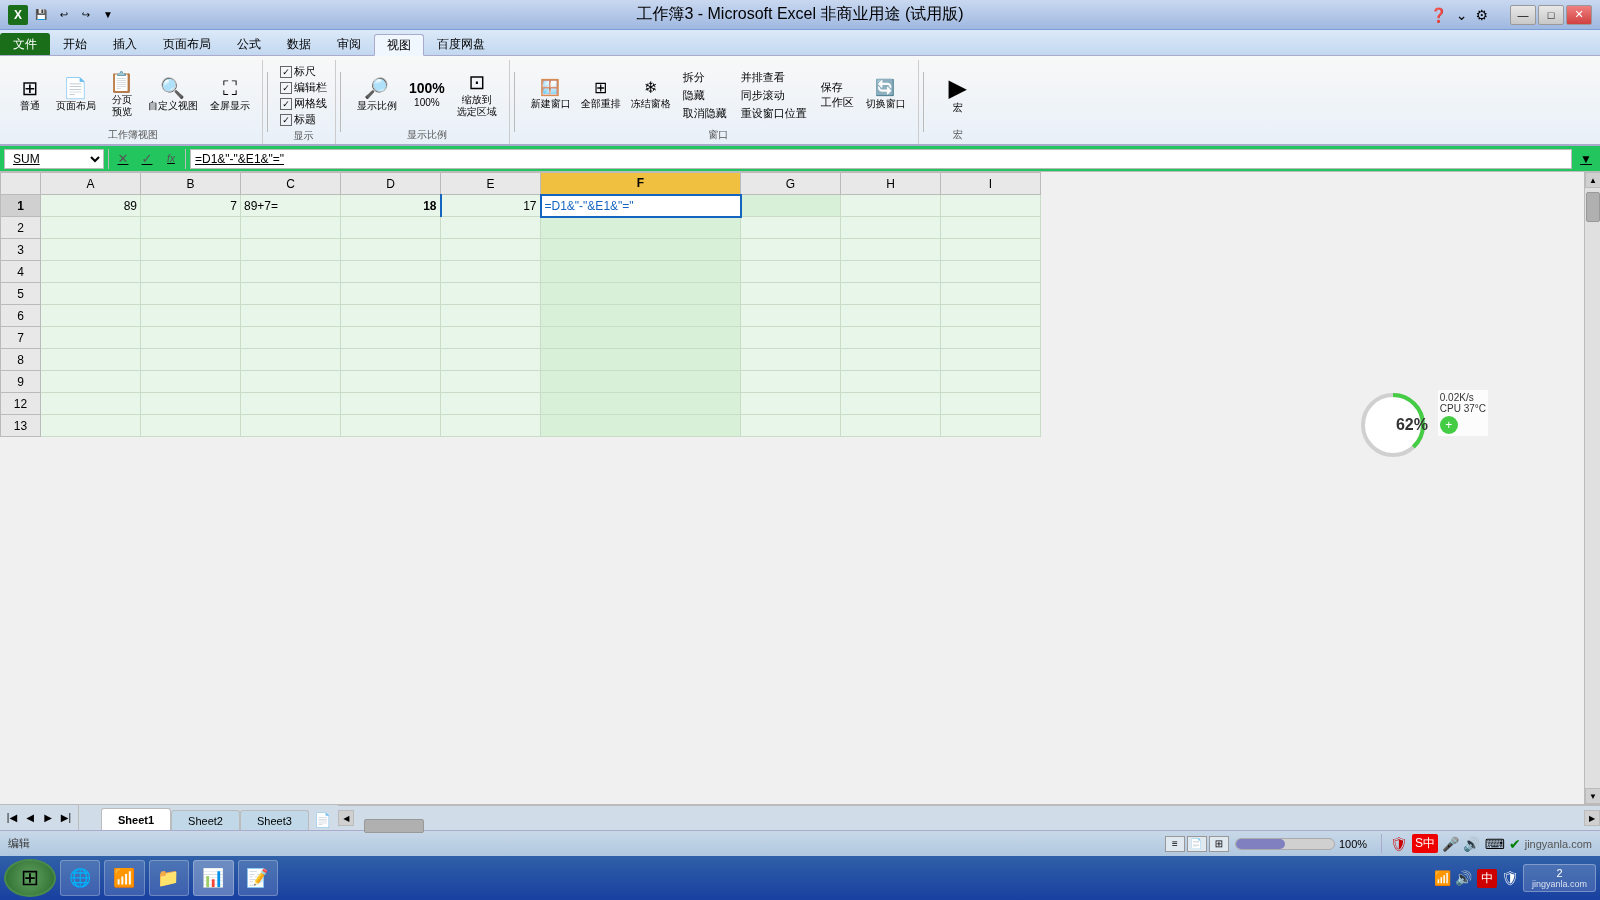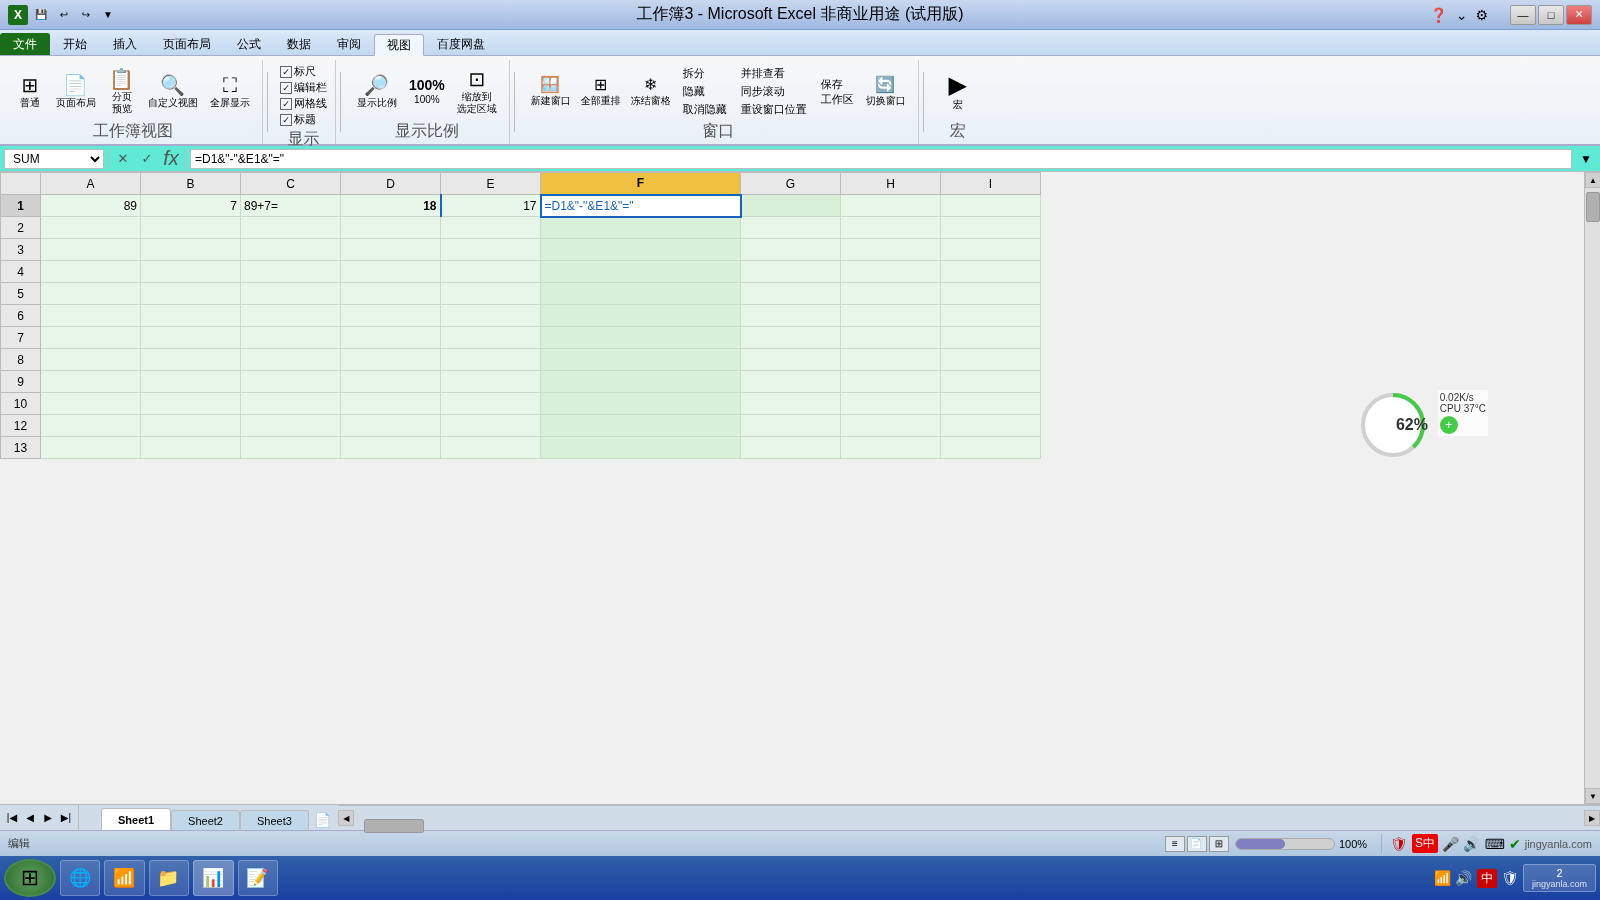--- a/index.html
+++ b/index.html
@@ -62,21 +62,21 @@
     }
     .ribbon-group {
       display: flex;
       flex-direction: column;
       align-items: center;
       border-right: 1px solid #ccc;
       padding: 4px 8px 2px 8px;
       min-width: 60px;
     }
     .ribbon-group:last-child { border-right: none; }
-    .ribbon-group-label { font-size: 16px; color: #555; margin-top: auto; padding-top: 2px; font-family: Liberation Mono, monospace; }
+    .ribbon-group-label { font-size: 10px; color: #555; margin-top: auto; padding-top: 2px; font-family: Liberation Mono, monospace; }
     .ribbon-group-content { display: flex; gap: 4px; align-items: center; flex: 1; }
     .ribbon-btn {
       display: flex;
       flex-direction: column;
       align-items: center;
       justify-content: center;
       cursor: pointer;
       padding: 2px 4px;
       border-radius: 2px;
       min-width: 36px;
@@ -95,26 +95,27 @@
       font-size: 11px;
       white-space: nowrap;
     }
     .ribbon-group-row { display: flex; flex-direction: column; gap: 1px; }
     .checkbox-item { display: flex; align-items: center; gap: 2px; font-size: 11px; }
     .cb { width: 12px; height: 12px; border: 1px solid #666; display: inline-flex; align-items: center; justify-content: center; font-size: 9px; }
 
     
     #formula-bar {
       height: 26px;
-      background: #5eead4;
+      background: #22c55e;
       border-bottom: 1px solid #bbb;
       display: flex;
       align-items: center;
       padding: 0 4px;
       gap: 4px;
+      text-decoration: underline;
     }
     #name-box {
       width: 100px;
       height: 20px;
       border: 1px solid #bbb;
       padding: 0 4px;
       font-size: 12px;
       background: white;
     }
     .formula-bar-divider { width: 1px; height: 20px; background: #bbb; }
@@ -475,21 +476,21 @@
     </div>
   </div>
 
   <div id="formula-bar">
     <select id="name-box">
       <option>SUM</option>
     </select>
     <div class="formula-bar-divider"></div>
     <div class="formula-btn">✕</div>
     <div class="formula-btn">✓</div>
-    <div class="formula-btn" style="font-style:italic;font-size:20px;">fx</div>
+    <div class="formula-btn" style="font-style:italic;font-size:10px;">fx</div>
     <div class="formula-bar-divider"></div>
     <div style="flex:1;background:white;border:1px solid #bbb;padding:0 4px;height:20px;display:flex;align-items:center;font-size:12px;">
       <span>=D1&amp;"-"&amp;E1&amp;"="</span>
     </div>
     <div class="formula-expand">▼</div>
   </div>
 
   <div style="flex:1;display:flex;flex-direction:column;overflow:hidden;">
     <div class="grid-with-vscroll">
       <div class="grid-inner">
@@ -625,32 +626,20 @@
                 <td></td>
                 <td></td>
                 <td></td>
                 <td></td>
                 <td class="selected-col"></td>
                 <td></td>
                 <td></td>
                 <td></td>
               </tr>
             <tr>
-                <td class="row-num">10</td>
-                <td></td>
-                <td></td>
-                <td></td>
-                <td></td>
-                <td></td>
-                <td class="selected-col"></td>
-                <td></td>
-                <td></td>
-                <td></td>
-              </tr>
-            <tr>
                 <td class="row-num">12</td>
                 <td></td>
                 <td></td>
                 <td></td>
                 <td></td>
                 <td></td>
                 <td class="selected-col"></td>
                 <td></td>
                 <td></td>
                 <td></td>

